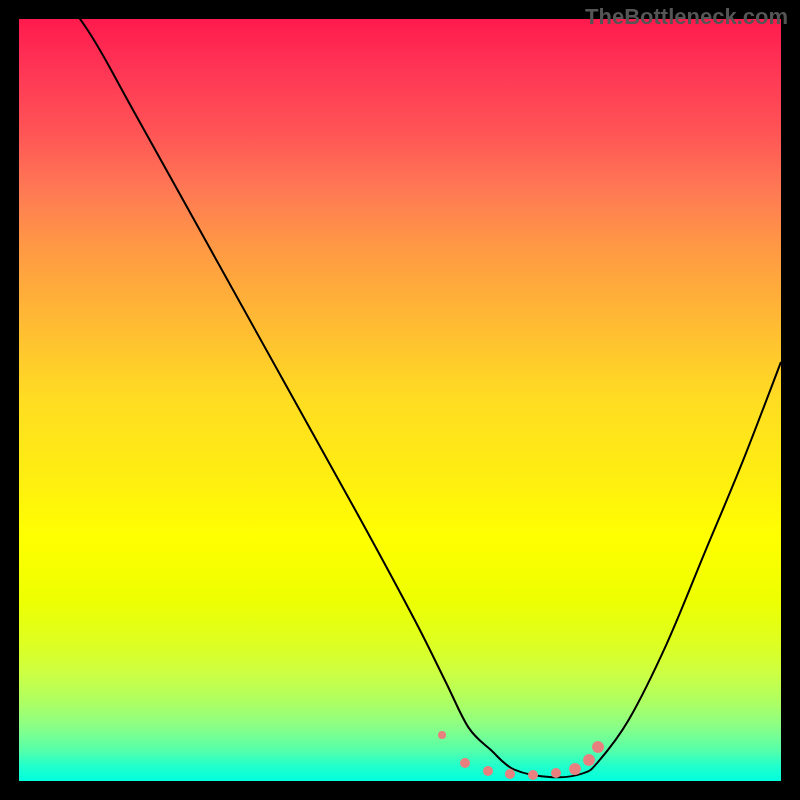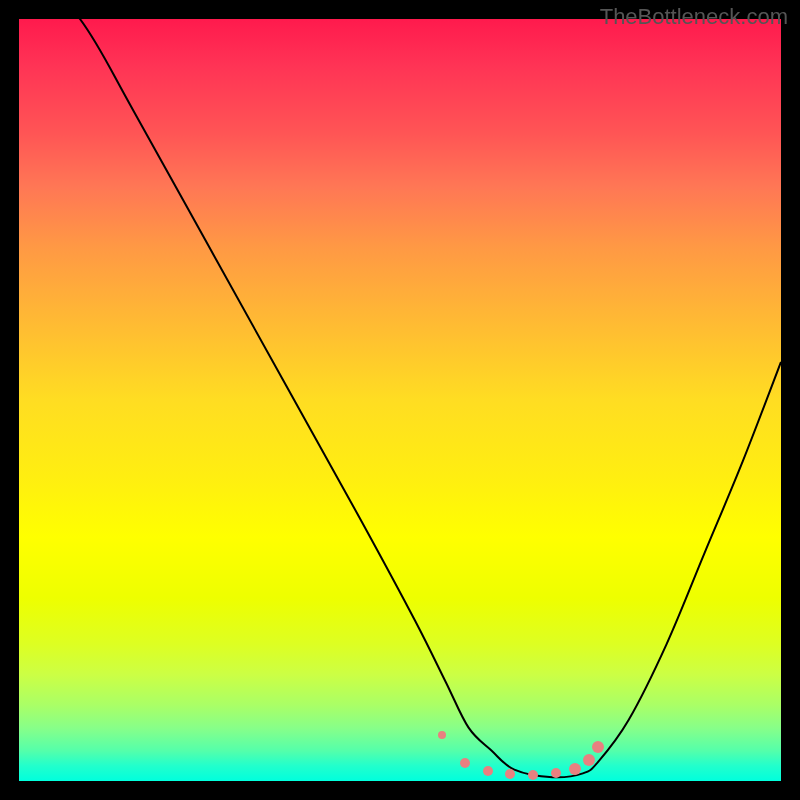--- a/index.html
+++ b/index.html
@@ -9,21 +9,21 @@
     background: #000;
     position: relative;
     font-family: Arial, sans-serif;
   }
   .watermark {
     position: absolute;
     top: 4px;
     right: 12px;
     color: #555;
     font-size: 22px;
-    font-weight: normal;
+    font-weight: bold;
     z-index: 10;
     text-align: center;
   }
   .plot-area {
     position: absolute;
     left: 19px;
     top: 19px;
     width: 762px;
     height: 762px;
     background: linear-gradient(to bottom,

